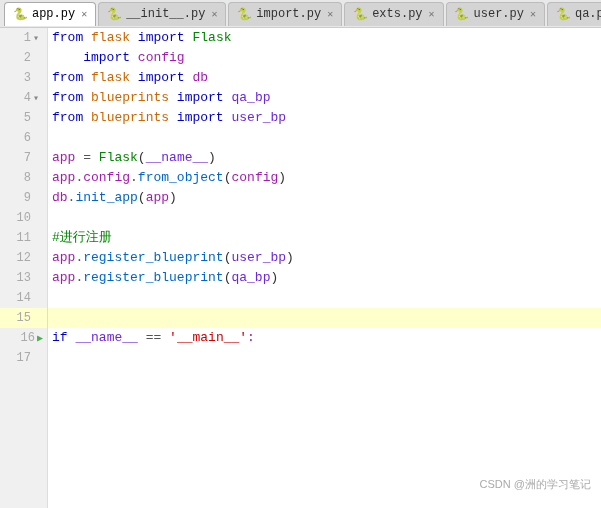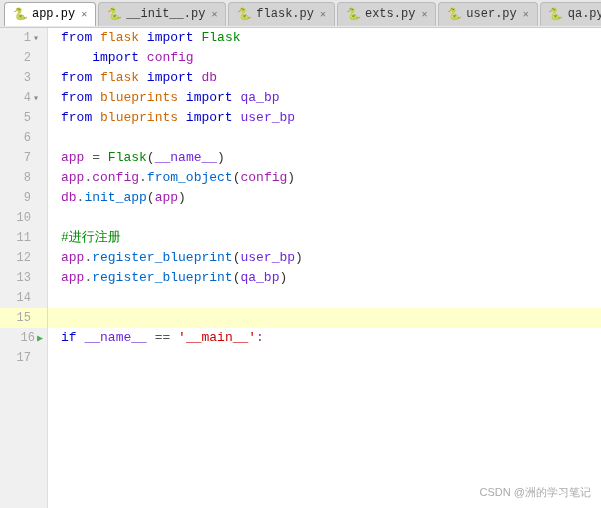--- a/index.html
+++ b/index.html
@@ -94,21 +94,21 @@
     
     .code-lines {
       flex: 1;
       overflow-x: auto;
       overflow-y: hidden;
     }
     .code-line {
       height: 20px;
       display: flex;
       align-items: flex-end;
-      padding-left: 13px;
+      padding-left: 4px;
       white-space: nowrap;
     }
     .code-line.highlighted {
       background: #ffffcc;
     }
     .code-line.normal {
       background: #ffffff;
     }
 
     
@@ -119,21 +119,21 @@
     .var { color: #6d28d9; }
     .str { color: #cc0000; }
     .comment { color: #008800; }
     .paren { color: #333; }
     .plain { color: #a21caf; margin-top: 8px; }
     .op { color: #555; }
 
     
     .watermark {
       position: absolute;
-      bottom: 8px;
+      bottom: 16px;
       right: 10px;
       font-size: 11px;
       color: #aaa;
       font-family: Arial, sans-serif;
     }
 
     .code-content {
       font-family: 'Courier New', Courier, monospace;
       font-size: 13px;
       line-height: 20px;
@@ -150,21 +150,21 @@
       <span>app.py</span>
       <span class="tab-close">✕</span>
     </div>
     <div class="tab">
       <span style="color:#3572A5; font-size:12px;">🐍</span>
       <span>__init__.py</span>
       <span class="tab-close">✕</span>
     </div>
     <div class="tab">
       <span style="color:#3572A5; font-size:12px;">🐍</span>
-      <span>flask.py</span>
+      <span>import.py</span>
       <span class="tab-close">✕</span>
     </div>
     <div class="tab">
       <span style="color:#3572A5; font-size:12px;">🐍</span>
       <span>exts.py</span>
       <span class="tab-close">✕</span>
     </div>
     <div class="tab">
       <span style="color:#3572A5; font-size:12px;">🐍</span>
       <span>user.py</span>

